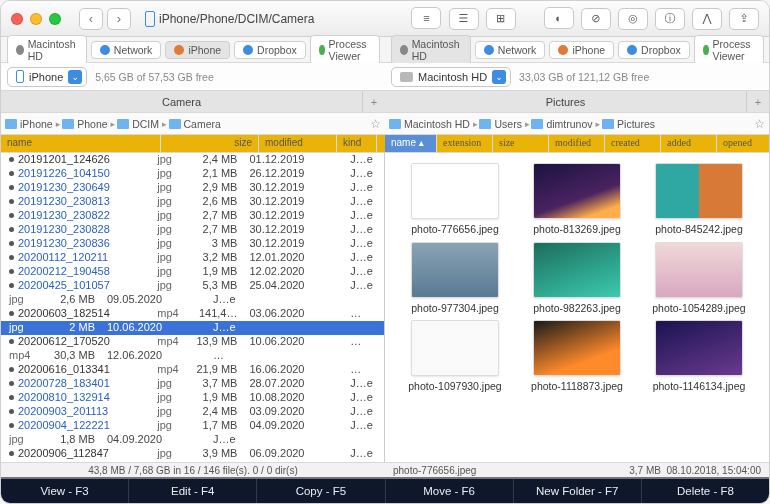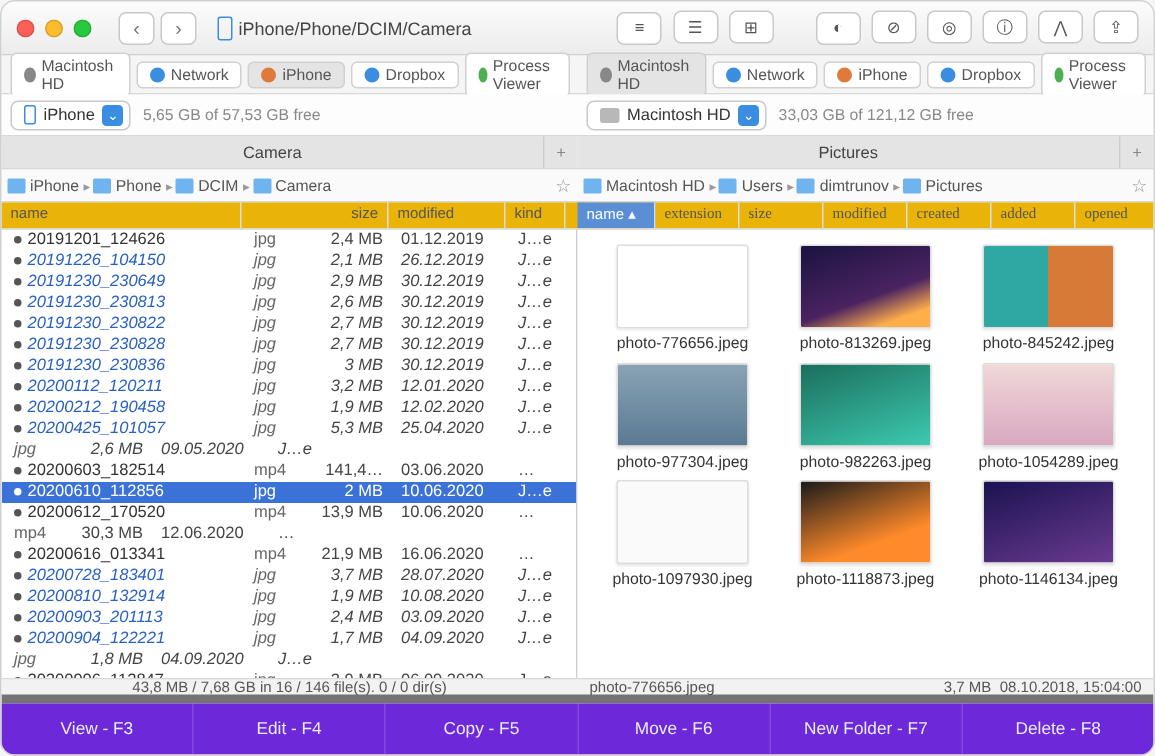--- a/index.html
+++ b/index.html
@@ -59,40 +59,40 @@
 .panes { flex:1; display:flex; overflow:hidden; border-bottom:1px solid #d8d8d8; }
 .pane { width:50%; overflow:hidden; background:#fff; }
 .pane.left { border-right:1px solid #ccc; }
 
 
 .flist { height:100%; overflow-y:auto; font-size:11px; }
 .frow { display:flex; align-items:flex-start; height:14px; padding:0 2px; }
 .frow .c { overflow:hidden; white-space:nowrap; text-overflow:ellipsis; padding:0 6px; }
 .frow .name { width:160px; display:flex; align-items:center; gap:4px; }
 .frow .bullet { width:5px; height:5px; background:#555; border-radius:50%; flex-shrink:0; }
-.frow .ext{width:38px;color:#666;} .frow .size{width:60px;text-align:right;color:#444;} .frow .mod{width:78px;color:#444;} .frow .kind{width:40px;color:#444;}
-.frow.sel { color:#2860c4;font-style:italic; }
+.frow .ext{width:38px;color:#666;} .frow .size{width:60px;text-align:right;color:#444;} .frow .mod{width:78px;color:#444;} .frow .kind{width:40px;color:#444;margin-left:28px;}
+.frow.sel { color:#2860c4; }
 .frow.sel .name span { color:#2860c4; }
 .frow.hi { background:#3a72d8; color:#fff; }
 .frow.hi .c, .frow.hi .name span { color:#fff; }
 .frow.hi .bullet { background:#fff; }
 
 
 .grid { display:grid; grid-template-columns:repeat(3,1fr); gap:6px 10px; padding:10px 14px; }
 .gitem { display:flex; flex-direction:column; align-items:center; gap:4px; cursor:pointer; }
 .thumb { width:88px; height:56px; border:1px solid #ddd; border-radius:2px; background:#ccc; background-size:cover; background-position:center; box-shadow:0 1px 2px rgba(0,0,0,0.1); }
 .gitem .lbl { font-size:10.5px; color:#333; text-align:center; width:100px; word-break:break-all; line-height:1.2; }
 
 
-.statrow { height:16px; display:flex; background:#f2f2f2; border-bottom:6px solid #737373; font-size:10px; color:#555; }
+.statrow { height:16px; display:flex; background:#f2f2f2; border-bottom:2px solid #737373; font-size:10px; color:#555; }
 .statrow .half { width:50%; display:flex; align-items:center; padding:0 8px; gap:8px; }
 .statrow .r { margin-left:auto; }
 
 
-.footer { height:34px; background:#6d28d9; display:flex; }
+.footer { height:24px; background:#0f172a; display:flex; }
 .footer .fbtn { flex:1; border-right:1px solid rgba(255,255,255,0.15); color:#e8eef5; display:flex; align-items:center; justify-content:center; font-size:11.5px; cursor:pointer; }
 .footer .fbtn:last-child{border-right:none;}
 
 
 .t0{background:linear-gradient(#fff,#fff);} 
 .t1{background:linear-gradient(160deg,#1a1340,#4a2360 60%,#ffae4a 85%);} 
 .t2{background:linear-gradient(90deg,#2fa8a3 50%,#d77a38 50%);} 
 .t3{background:linear-gradient(#8aa3b5,#5a7a92);} 
 .t4{background:linear-gradient(160deg,#1b6e5c,#3dcab0);} 
 .t5{background:linear-gradient(#f0d8d8,#d8a8c0);} 
@@ -364,24 +364,20 @@
           <div class="c name">
             <span class="bullet"></span>
             <span>20200603_182514</span>
           </div>
           <div class="c ext">mp4</div>
           <div class="c size">141,4…</div>
           <div class="c mod">03.06.2020</div>
           <div class="c kind">…</div>
         </div>
         <div class="frow hi">
-          <div class="c name">
-            <span class="bullet"></span>
-            <span>20200610_112856</span>
-          </div>
           <div class="c ext">jpg</div>
           <div class="c size">2 MB</div>
           <div class="c mod">10.06.2020</div>
           <div class="c kind">J…e</div>
         </div>
         <div class="frow">
           <div class="c name">
             <span class="bullet"></span>
             <span>20200612_170520</span>
           </div>

